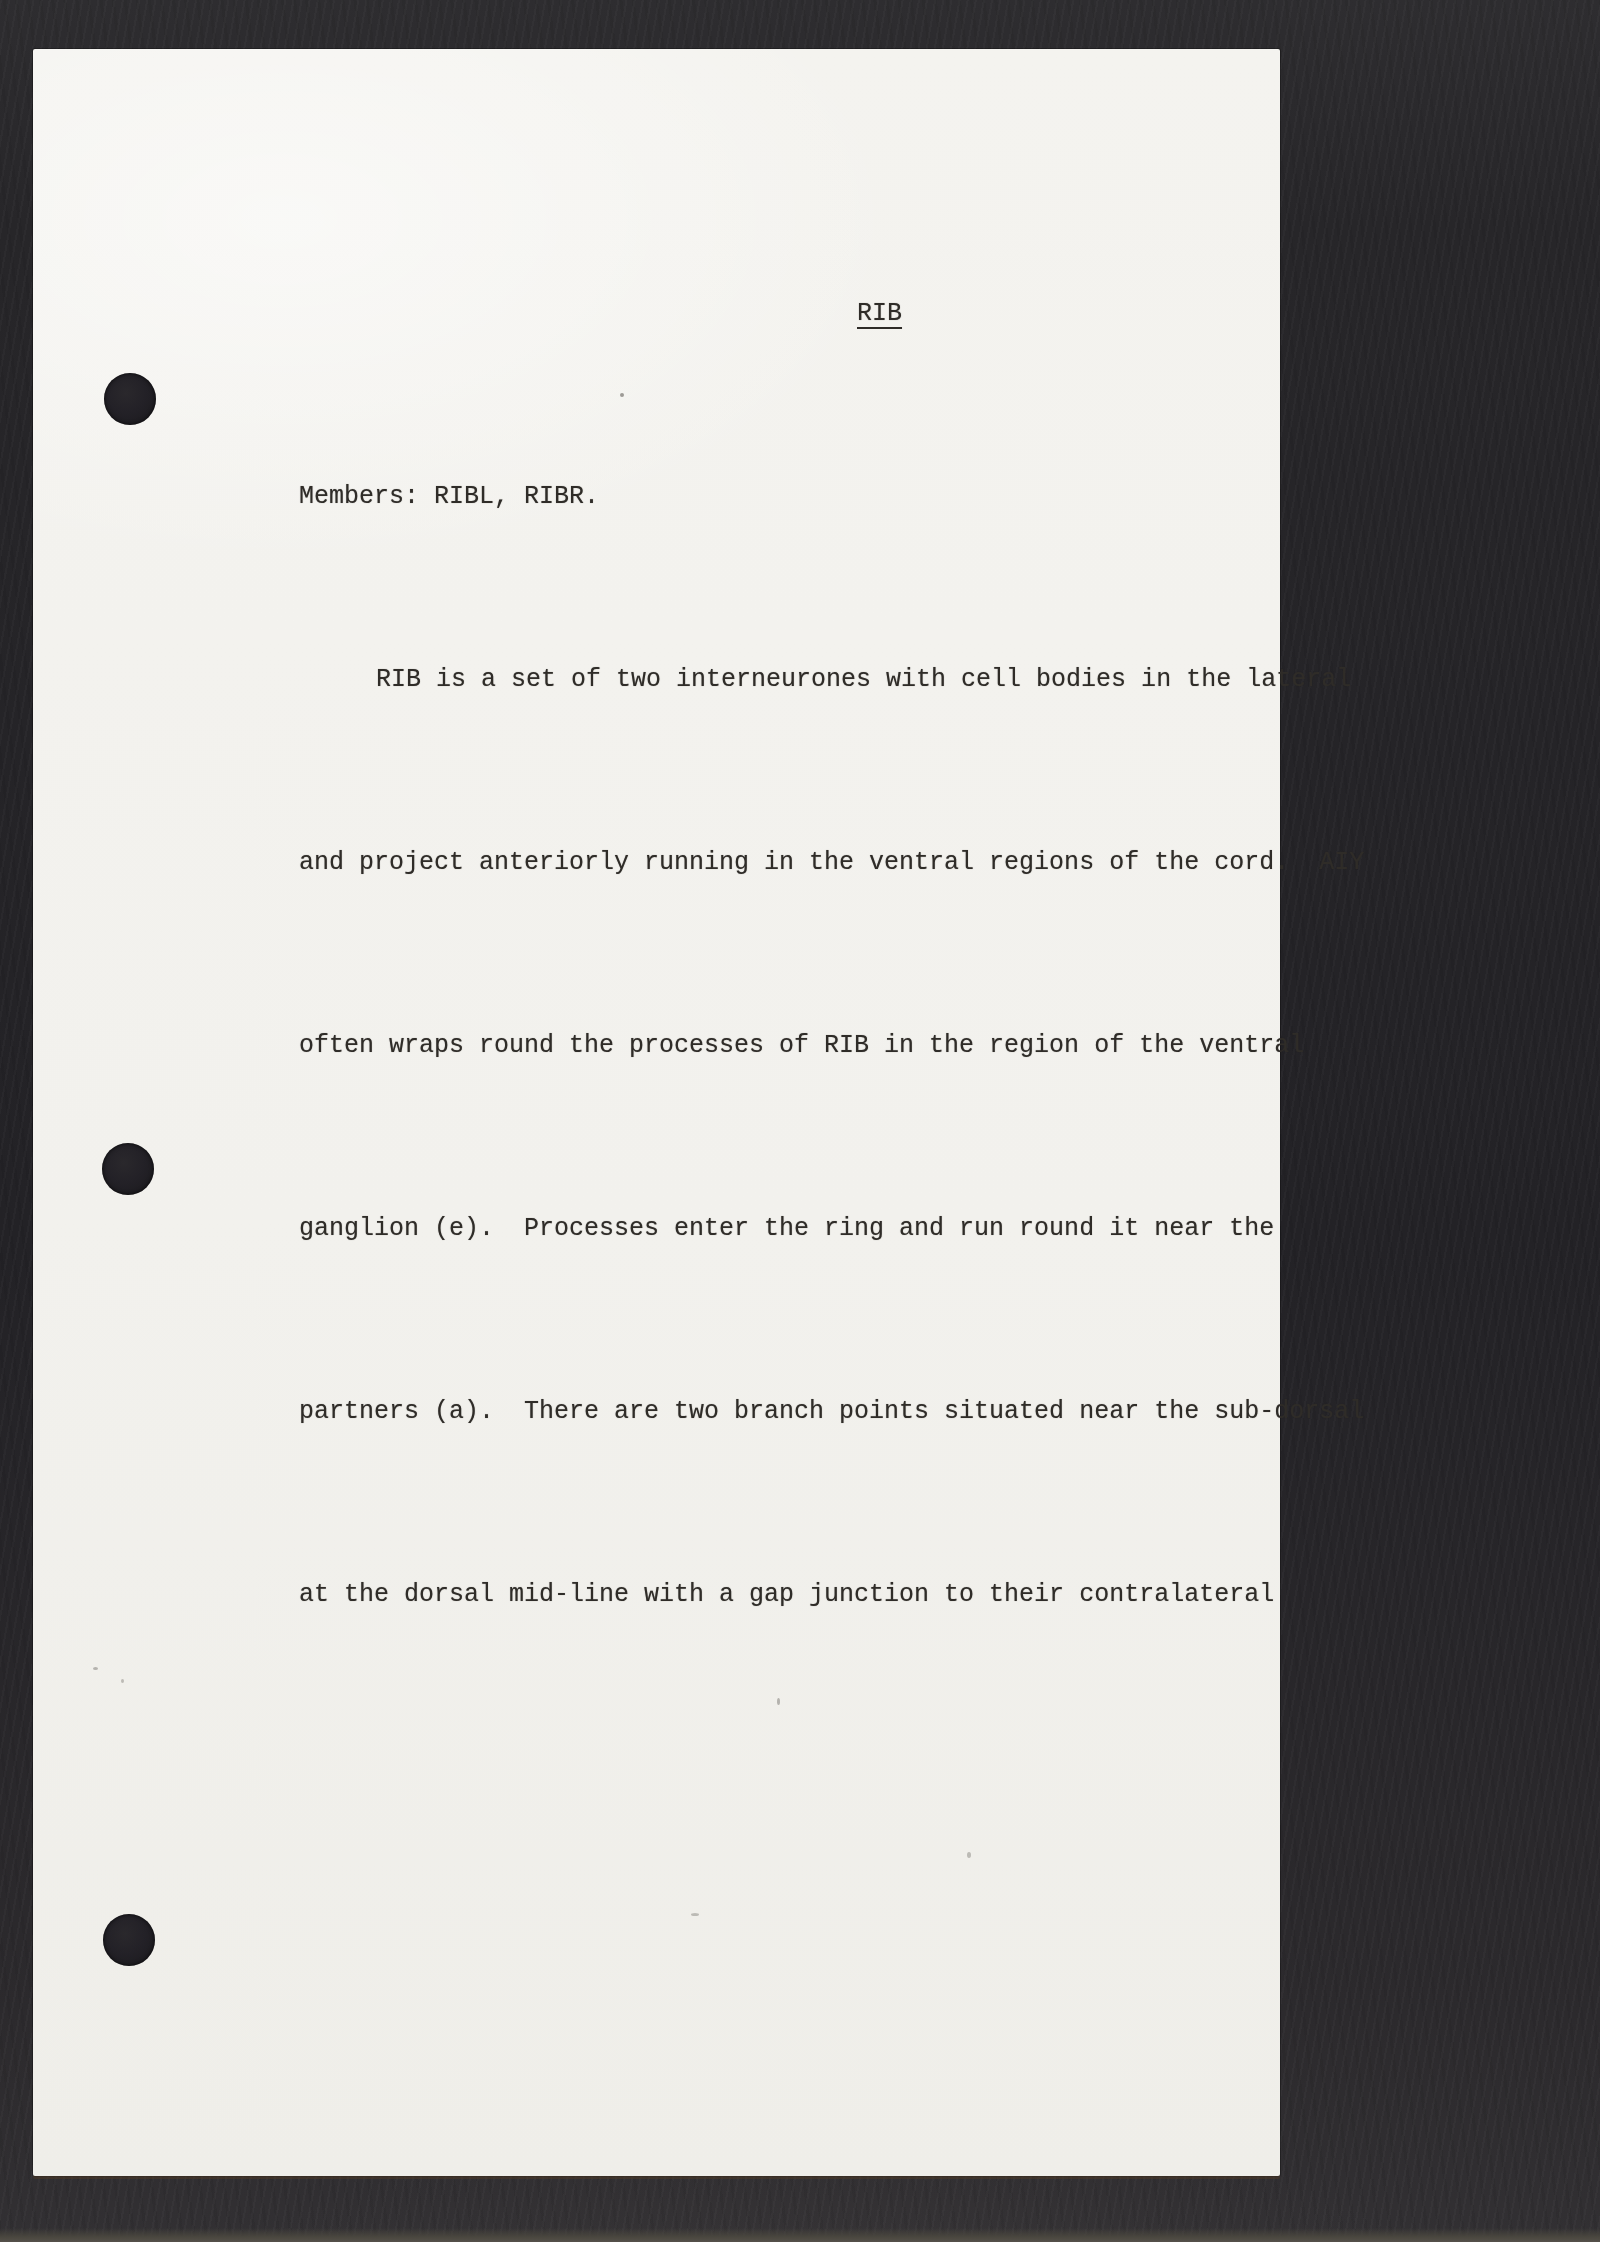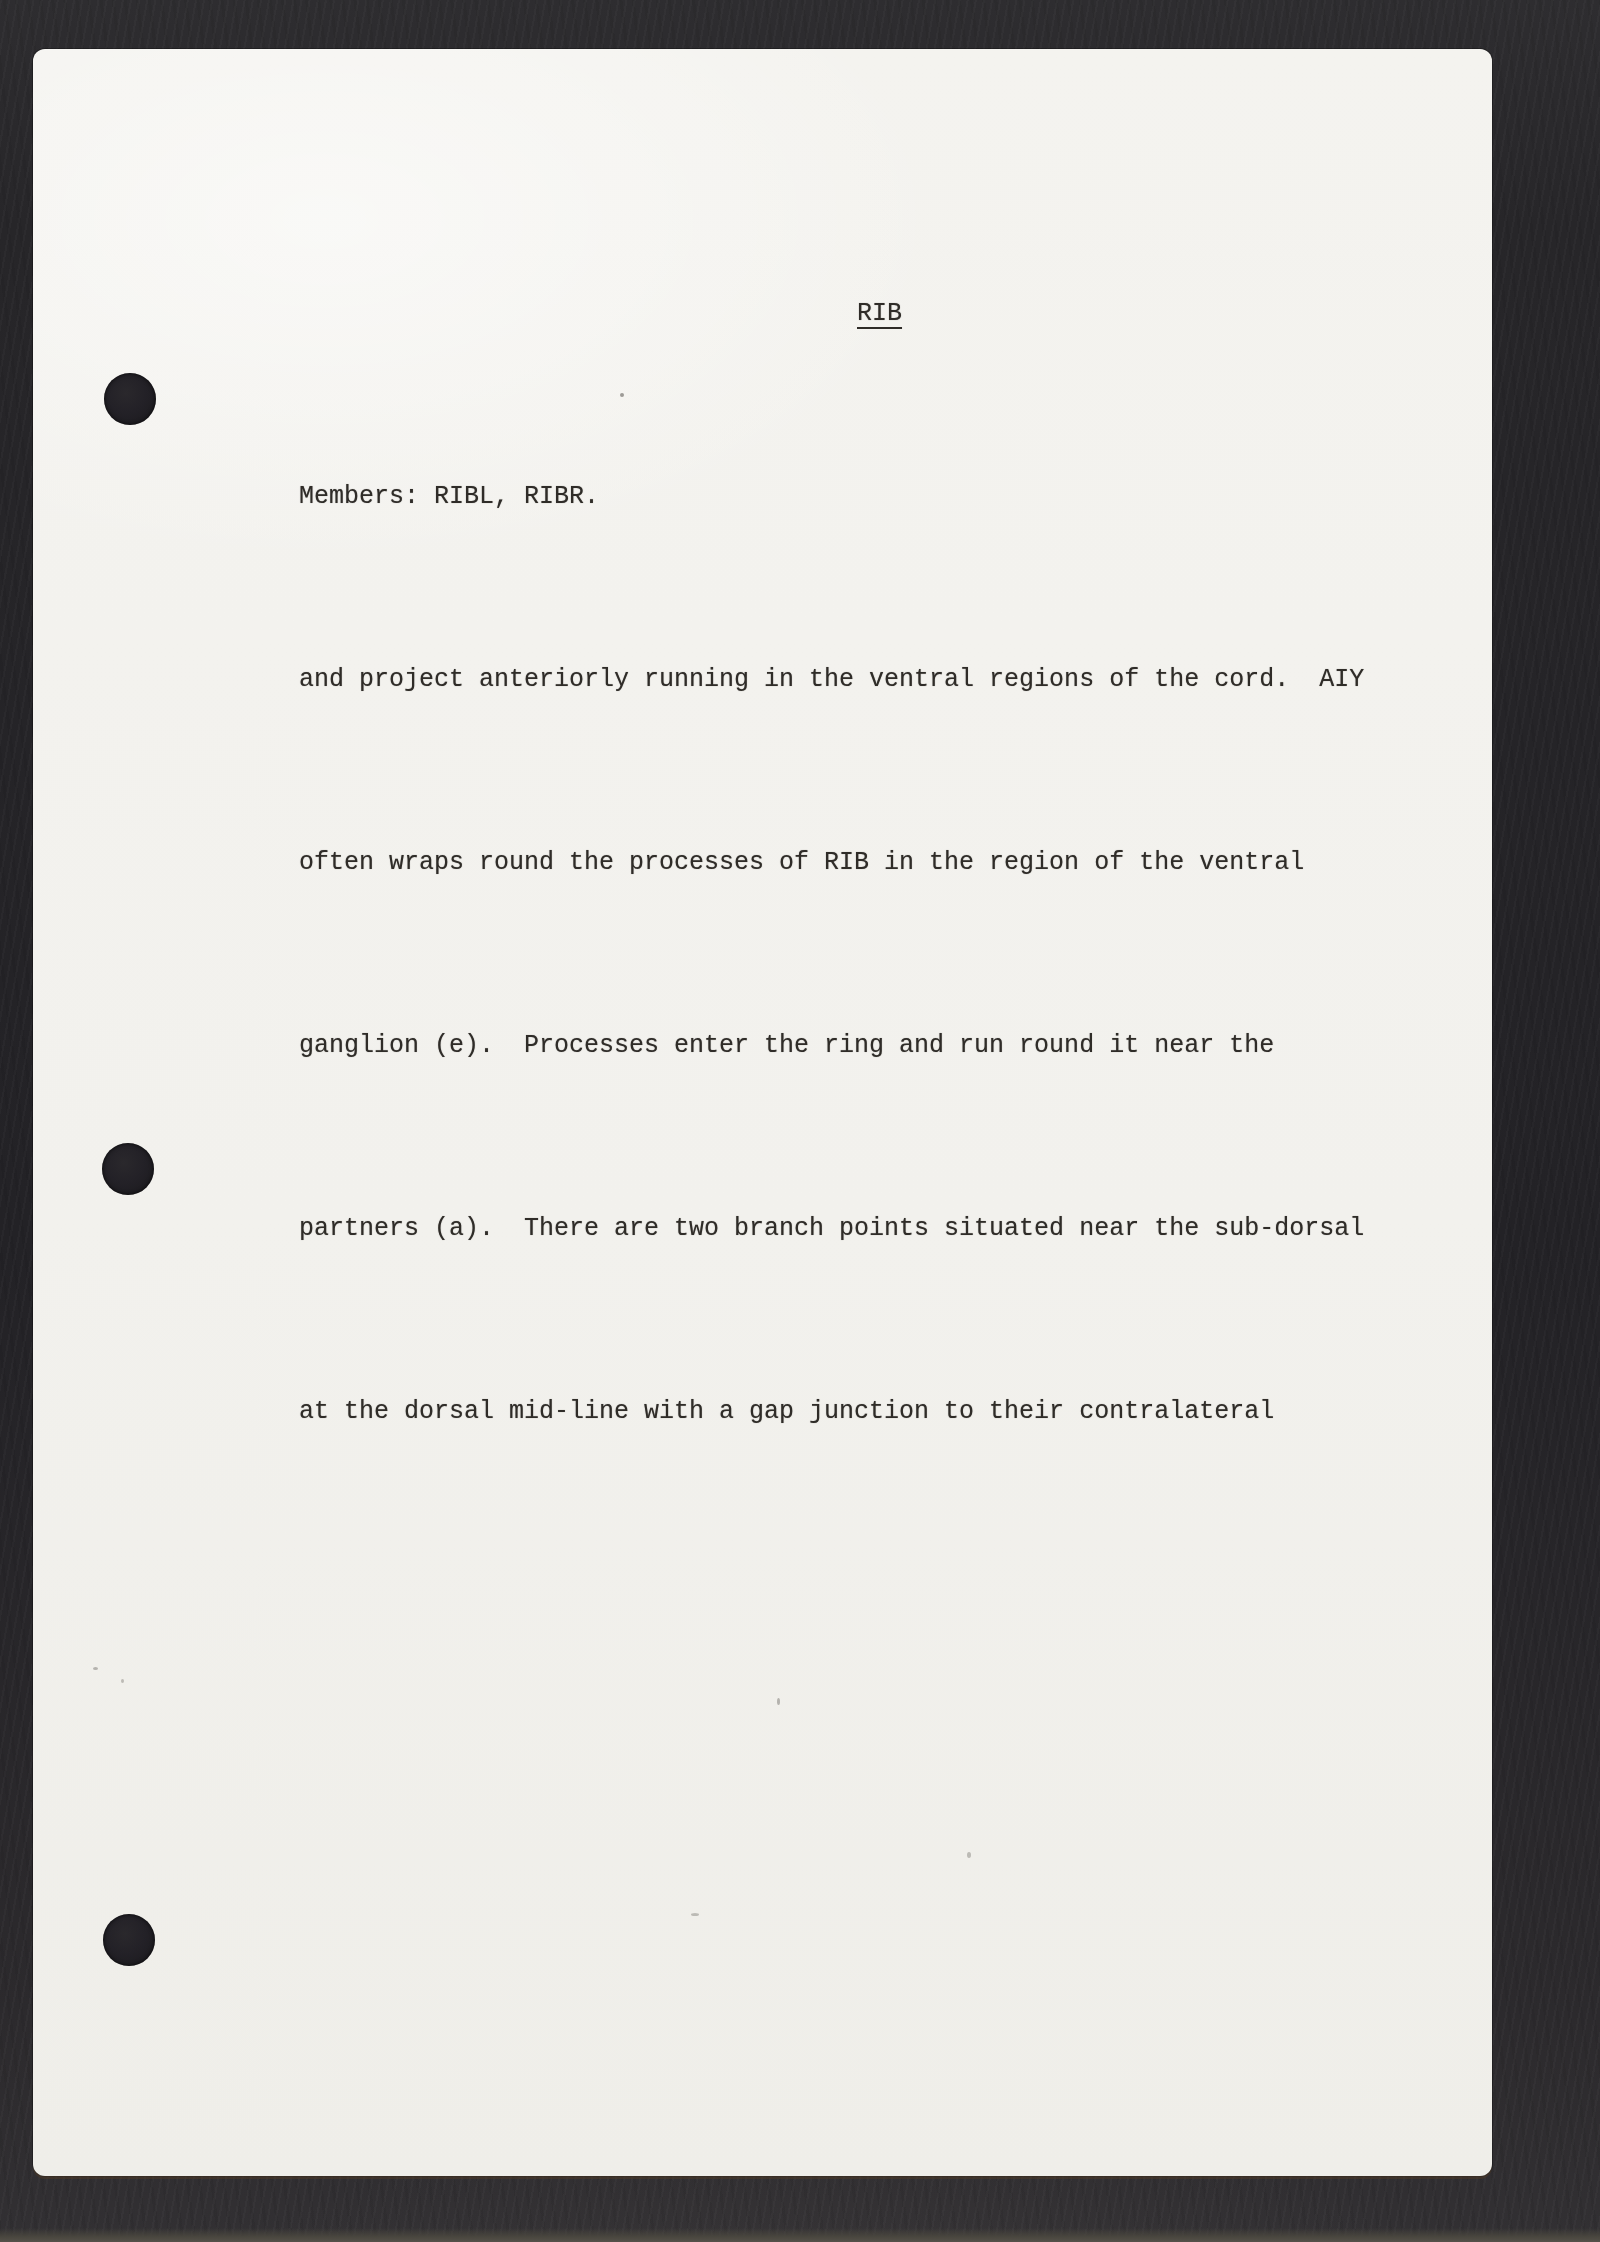--- a/index.html
+++ b/index.html
@@ -10,26 +10,26 @@
       radial-gradient(1300px 600px at 52% 110%, rgba(130,120,108,0.10), transparent 60%),
       repeating-linear-gradient(100deg, rgba(255,255,255,0.022) 0 2px, transparent 2px 8px),
       repeating-linear-gradient(83deg, rgba(0,0,0,0.055) 0 3px, transparent 3px 12px),
       linear-gradient(180deg,#2e2d30 0%, #272629 10%, #232226 55%, #2c2a2d 90%, #323033 100%);
   }
   .bed-edge{
     position:absolute;left:0;bottom:0;width:1600px;height:14px;
     background:linear-gradient(180deg, rgba(74,71,63,0) 0%, #4a473f 65%, #55514a 100%);
   }
   .paper{
-    position:absolute;left:33px;top:49px;width:1459px;height:2127px;
+    position:absolute;left:33px;top:49px;width:1247px;height:2127px;
     background:
       radial-gradient(900px 500px at 20% 8%, rgba(255,255,255,0.5), transparent 70%),
       linear-gradient(180deg,#f4f3ef 0%,#f2f1ed 55%,#efeee9 100%);
     box-shadow:0 3px 0 rgba(74,57,38,0.55), 0 0 0 1px rgba(0,0,0,0.28);
-    border-radius:12px;
+    border-radius:2px;
   }
   .hole{
     position:absolute;width:52px;height:52px;border-radius:50%;
     background:radial-gradient(circle at 42% 38%, #2a282c 0%, #232127 45%, #1a191c 100%);
     box-shadow:inset 0 0 4px rgba(0,0,0,0.8);
   }
   .hole1{left:71px;top:324px;}
   .hole2{left:69px;top:1094px;}
   .hole3{left:70px;top:1865px;}
   .typed{
@@ -62,20 +62,21 @@
 <div class="paper">
 
   <div class="hole hole1"></div>
   <div class="hole hole2"></div>
   <div class="hole hole3"></div>
 
   <div class="typed title">RIB</div>
 
   <div class="textblock typed">
     <div class="tline">Members: RIBL, RIBR.</div>
+    <div class="tline indent-first">RIB is a set of two interneurones with cell bodies in the lateral</div>
     <div class="tline">and project anteriorly running in the ventral regions of the cord.  AIY</div>
     <div class="tline">often wraps round the processes of RIB in the region of the ventral</div>
     <div class="tline">ganglion (e).  Processes enter the ring and run round it near the</div>
     <div class="tline">partners (a).  There are two branch points situated near the sub-dorsal</div>
     <div class="tline">at the dorsal mid-line with a gap junction to their contralateral</div>
     
     
     
     
     

